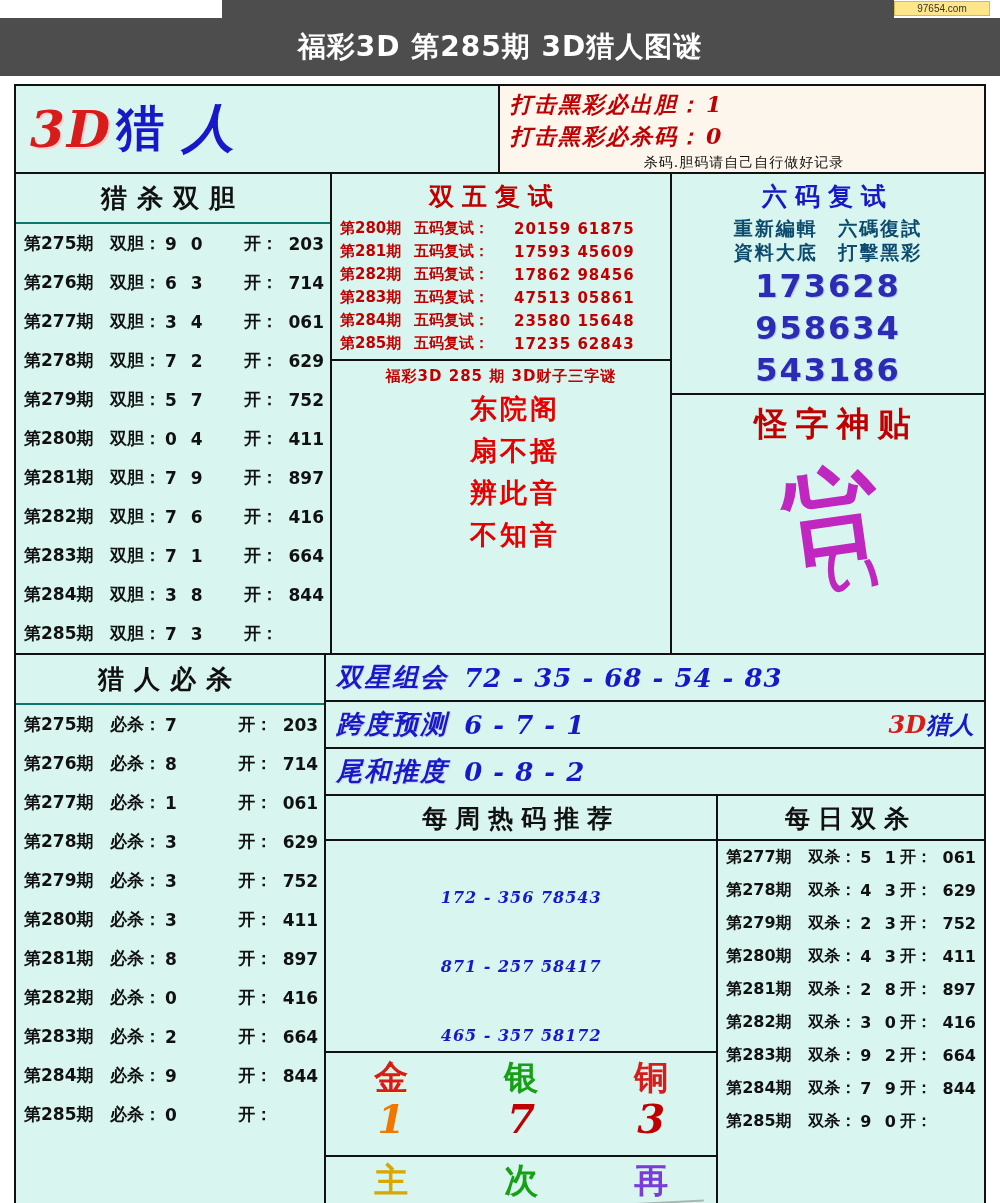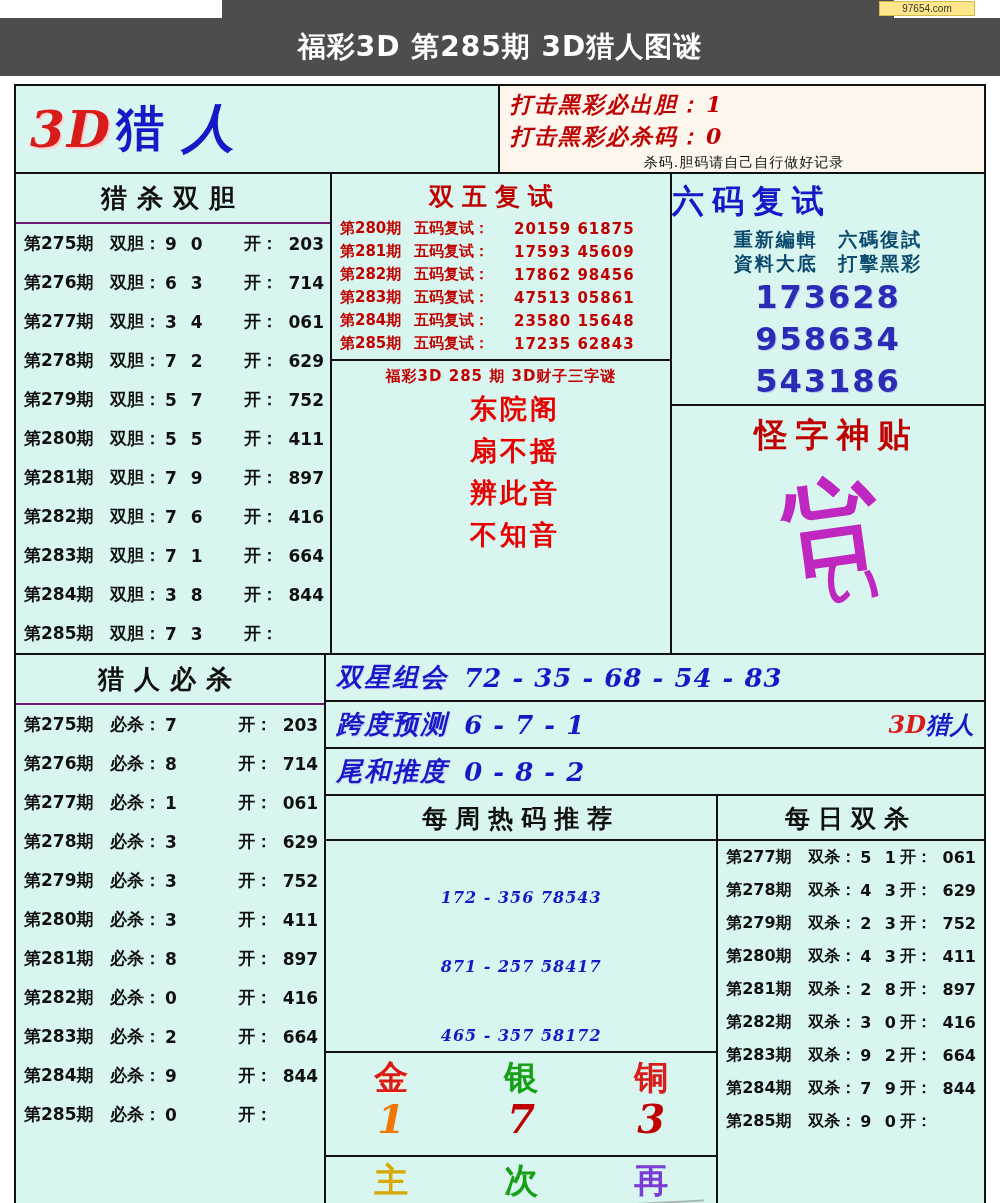--- a/index.html
+++ b/index.html
@@ -23,21 +23,21 @@
   }
   .topbar .left-strip {
     position: absolute; left: 0; top: 0; width: 222px; height: 18px;
     background: #ffffff;
   }
   .topbar .mid-strip {
     position: absolute; left: 222px; top: 0; width: 672px; height: 18px;
     background: #4d4d4d;
   }
   .topbar .watermark {
-    position: absolute; right: 25px; top: 1px;
+    position: absolute; right: 10px; top: 1px;
     width: 96px; height: 15px;
     background: #ffe68a;
     border: 1px solid #d9b94c;
     color: #333; font-size: 10px; line-height: 13px; text-align: center;
     font-family: "Liberation Sans", sans-serif;
   }
   
   .title-band {
     height: 58px;
     background: #4d4d4d;
@@ -98,21 +98,21 @@
 
   
   .main { display: flex; }
   .col-left { width: 316px; border-right: 2px solid #111; }
   .col-mid  { width: 340px; border-right: 2px solid #111; }
   .col-right{ flex: 1; }
 
   .sec-title {
     text-align: center; font-size: 26px; font-weight: bold;
     letter-spacing: 10px; padding: 7px 0 6px 0;
-    border-bottom: 2px solid #701a75;
+    border-bottom: 2px solid #0f766e;
     font-family: "DejaVu Sans", sans-serif;
     color: #111;
   }
   .list-row {
     display: flex; align-items: center;
     font-size: 17px; font-weight: bold; color: #111;
     padding: 8px 6px 8px 8px;
     font-family: "DejaVu Sans", sans-serif;
     white-space: nowrap;
   }
@@ -146,21 +146,21 @@
   }
   .puzzle-line {
     text-align: center; font-size: 27px; font-weight: bold; color: #e60000;
     letter-spacing: 3px; padding: 3px 0;
     font-family: "DejaVu Sans", sans-serif;
     margin-left: 28px;
   }
 
   
   .r-title {
-    text-align: left; font-size: 32px; font-weight: bold; color: #1818c8;
+    text-align: center; font-size: 25px; font-weight: bold; color: #1818c8;
     letter-spacing: 8px; padding: 6px 0 4px 0;
     font-family: "DejaVu Sans", sans-serif;
   }
   .r-sub {
     text-align: center; font-size: 19px; font-weight: bold; color: #0c4a6e;
     letter-spacing: 2px; line-height: 1.25;
     font-family: "DejaVu Serif", serif;
   }
   .r-sub span { margin: 0 6px; }
   .r-big {
@@ -375,21 +375,21 @@
           <div class="list-row">
             <span class="issue">第279期</span>
             <span class="lbl">双胆：</span>
             <span class="nums">5 7</span>
             <span class="open-lbl">开：</span>
             <span class="open-val">752</span>
           </div>
           <div class="list-row">
             <span class="issue">第280期</span>
             <span class="lbl">双胆：</span>
-            <span class="nums">5 5</span>
+            <span class="nums">0 4</span>
             <span class="open-lbl">开：</span>
             <span class="open-val">411</span>
           </div>
           <div class="list-row">
             <span class="issue">第281期</span>
             <span class="lbl">双胆：</span>
             <span class="nums">7 9</span>
             <span class="open-lbl">开：</span>
             <span class="open-val">897</span>
           </div>

